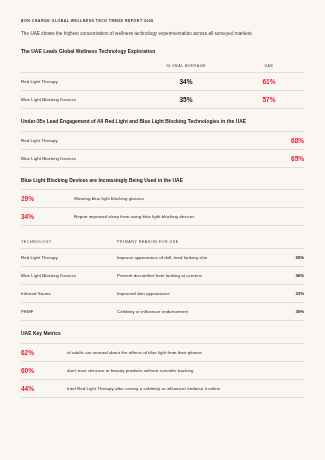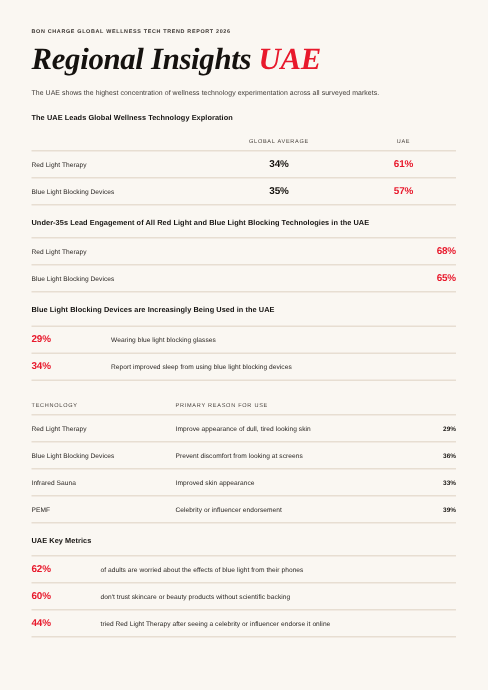--- a/index.html
+++ b/index.html
@@ -128,24 +128,20 @@
   .t5-c1 { flex: 0 0 46px; }
   .t5-c2 { flex: 1; }
 </style>
 </head>
 <body>
 
 <div class="page">
 
   <div class="eyebrow">BON CHARGE GLOBAL WELLNESS TECH TREND REPORT 2026</div>
 
-  <h1 class="title">
-    <span>Regional Insights</span>
-    <span class="accent">UAE</span>
-  </h1>
 
   <div class="subtitle">The UAE shows the highest concentration of wellness technology  experimentation across all surveyed markets.</div>
 
   <div class="section">
     <div class="section-heading">The UAE Leads Global Wellness Technology Exploration</div>
     <div class="row head">
       <div class="t1-c1 colhead"></div>
       <div class="t1-c2 colhead">GLOBAL AVERAGE</div>
       <div class="t1-c3 colhead">UAE</div>
     </div>

